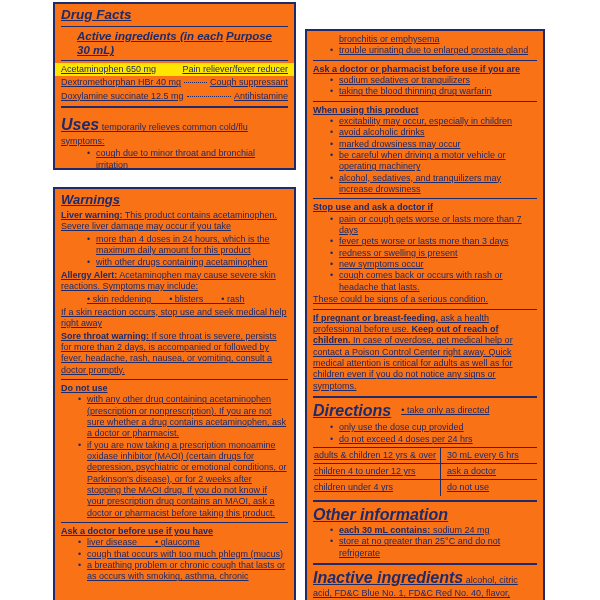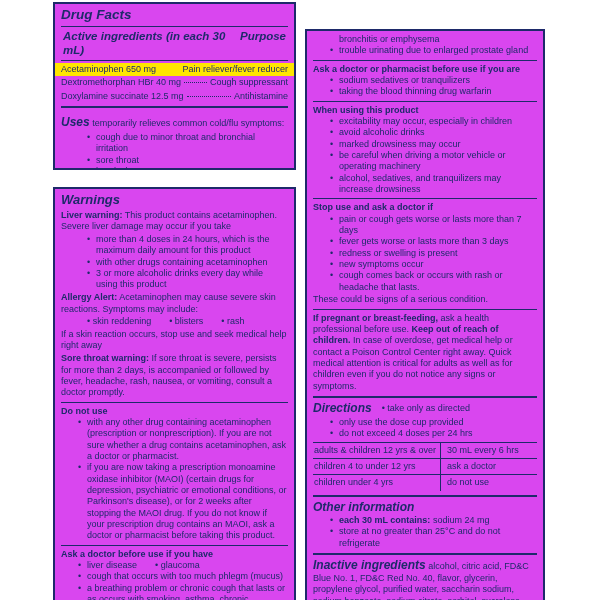--- a/index.html
+++ b/index.html
@@ -5,40 +5,40 @@
   :root { --ink:#1e2a6a; --highlight:#ffe600; --page:#ffffff; }
   * { box-sizing:border-box; }
   html,body { margin:0; padding:0; }
   body {
     width:600px; height:600px; position:relative;
     background:var(--page);
     font-family:"Liberation Sans", sans-serif;
     color:var(--ink);
   }
   .box {
-    position:absolute; background:#d946ef;
+    position:absolute; background:#f97316;
     border:2px solid var(--ink);
-    font-size:9px; line-height:1.26; overflow:hidden;
+    font-size:9px; line-height:1.26; overflow:hidden;text-decoration:underline;
   }
   #box-top      { left:53px;  top:2px;   width:243px; height:168px; }
   #box-warnings { left:53px;  top:187px; width:243px; height:521px; }
   #box-right    { left:305px; top:2px;   width:240px; height:594px;margin-top:27px; }
   .inner { padding:3px 6px 2px; }
   .df-title { font-size:13.5px; font-weight:bold; font-style:italic; padding:2px 6px 1px; }
-  .sec-title { font-size:12px; font-weight:bold; font-style:italic; }
+  .sec-title { font-size:16px; font-weight:bold; font-style:italic; }
   .sec-title.lg { font-size:13px; display:block; margin-bottom:1px; }
   .subhead { font-weight:bold; margin:1px 0 0; }
   .p { margin:1.5px 0; }
   .rule { border-top:1px solid var(--ink); margin:2px 6px; }
   .rule.full { margin:3px 0; }
   .rule-heavy { border-top:2px solid var(--ink); margin:3px 6px; }
   .rule-heavy.full { margin:4px 0 3px; }
   .double-rule { height:3px; border-top:1px solid var(--ink); border-bottom:1px solid var(--ink); margin:4px 0; }
   .ai-head { display:flex; justify-content:flex-end; align-items:baseline;
-             font-weight:bold; font-style:italic; font-size:11.5px; padding:0 8px; }
+             font-weight:bold; font-style:italic; font-size:11.5px; padding:0 22px; }
   .ing-row { display:flex; align-items:baseline; padding:1px 6px; }
   .ing-row.highlight { background:var(--highlight); }
   .leader { flex:1; border-bottom:1px dotted var(--ink); margin:0 3px; position:relative; top:-2px; min-width:6px; }
   .spacer-flex { flex:1; }
   ul.blist { list-style:none; margin:0 0 1px; padding:0 1px 0 26px; }
   ul.blist.tight { padding-left:17px; }
   ul.blist li { position:relative; padding-left:9px; margin:0; }
   ul.blist li::before { content:"\2022"; position:absolute; left:0; }
   .inline-bullets { padding-left:26px; margin:1px 0; }
   .indent-cont { padding-left:26px; }
@@ -97,21 +97,20 @@
   <div class="inner">
     <span class="sec-title lg">Warnings</span>
 
     <p class="p">
       <b>Liver warning:</b>
       <span>This product contains acetaminophen. Severe liver damage may occur if you take</span>
     </p>
     <ul class="blist">
         <li>more than 4 doses in 24 hours, which is the maximum daily amount for this product</li>
         <li>with other drugs containing acetaminophen</li>
-        <li>3 or more alcoholic drinks every day while using this product</li>
       </ul>
 
     <p class="p">
       <b>Allergy Alert:</b>
       <span>Acetaminophen may cause severe skin reactions. Symptoms may include:</span>
     </p>
     <div class="inline-bullets">• skin reddening  • blisters  • rash</div>
     <p class="p">If a skin reaction occurs, stop use and seek medical help right away</p>
 
     <p class="p">

